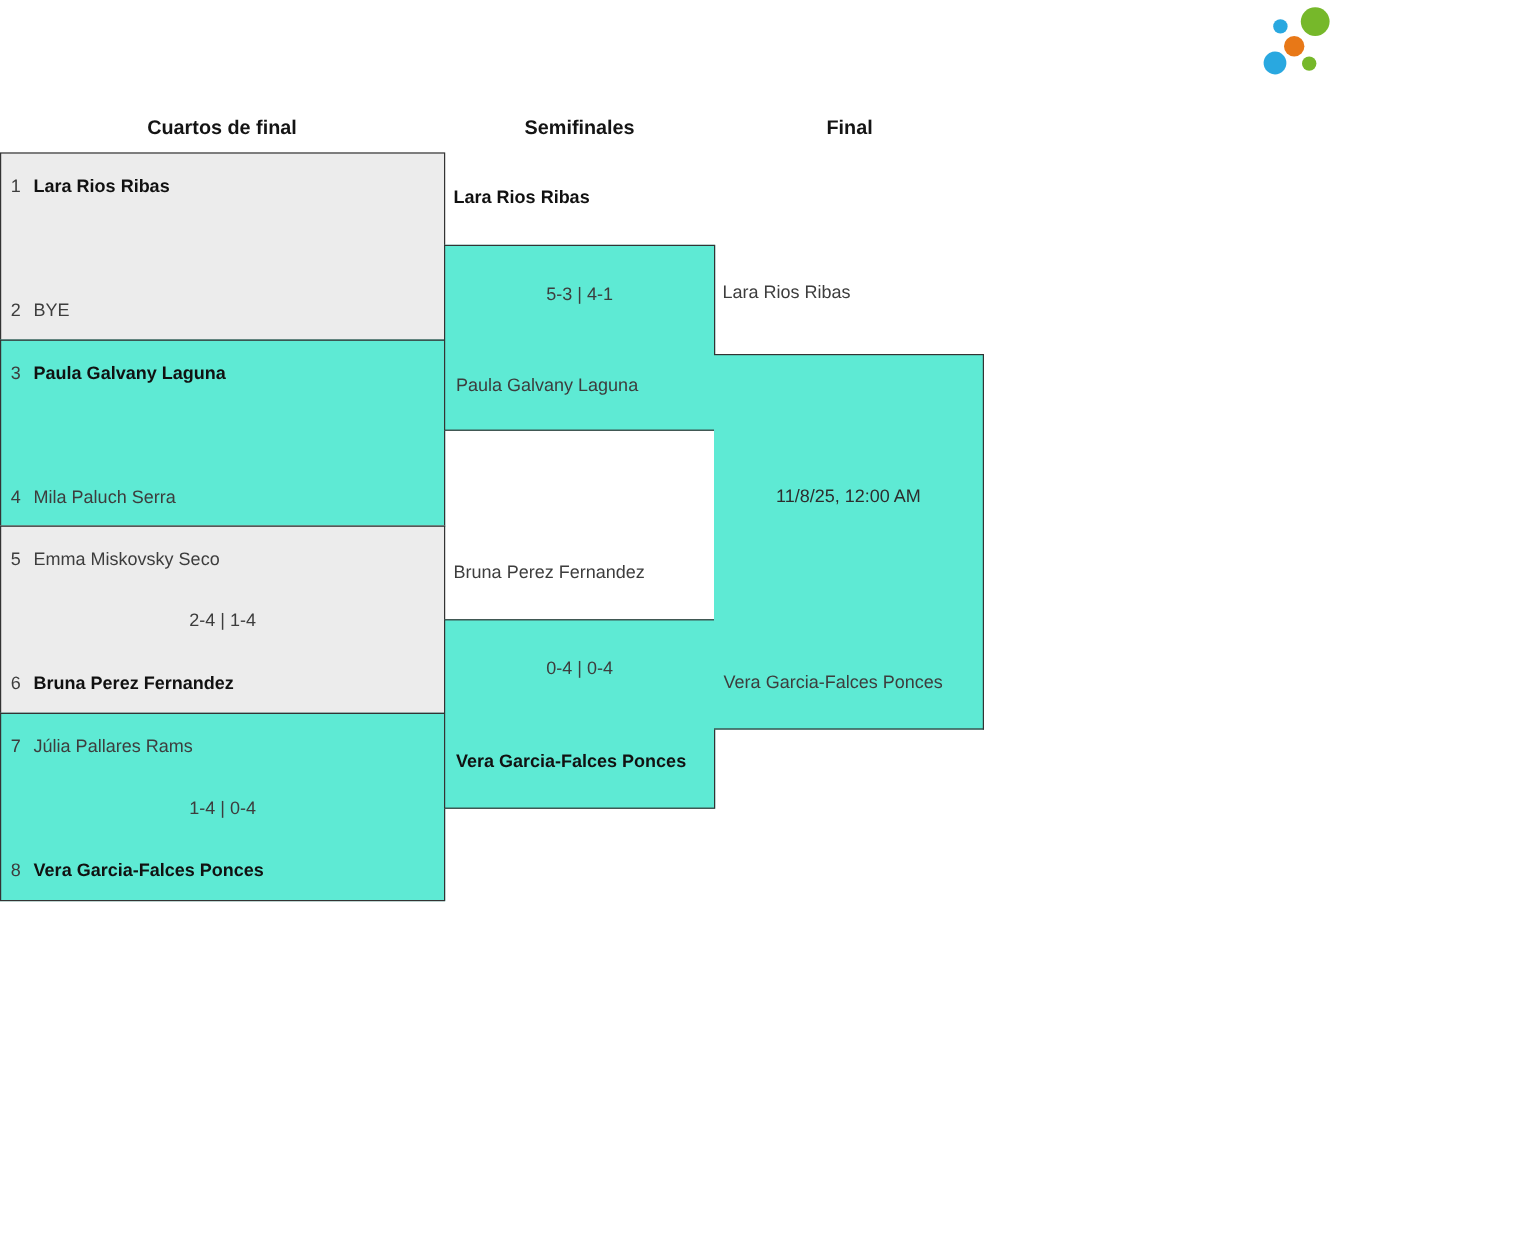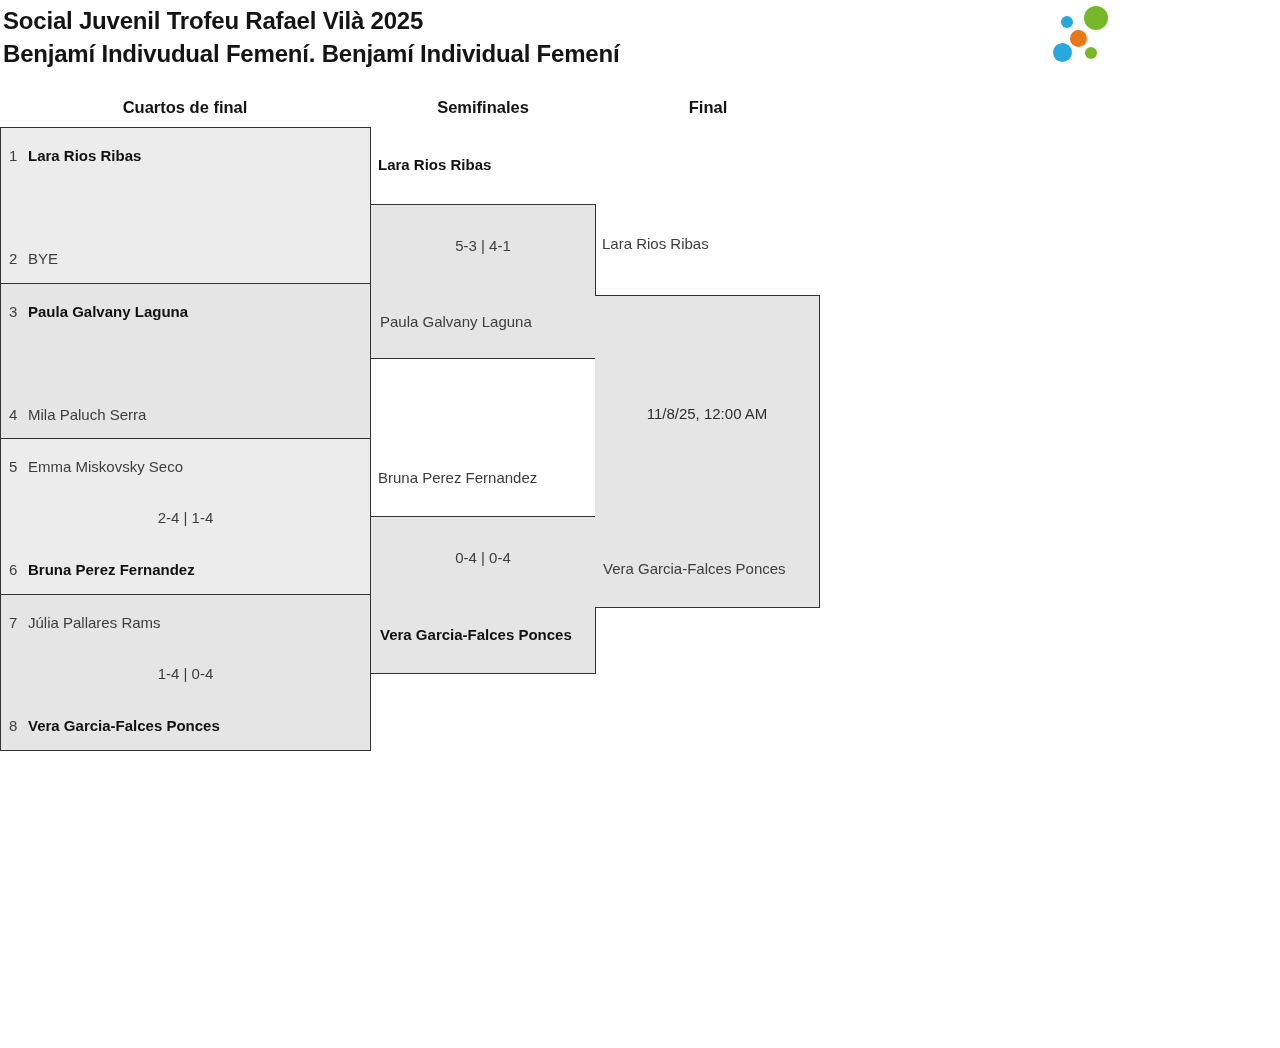--- a/index.html
+++ b/index.html
@@ -22,21 +22,21 @@
              color:#76b82a;letter-spacing:-1.5px;}
 
   
   .round-header{position:absolute;top:98px;height:20px;font-size:16.5px;
                 font-weight:600;color:#141414;text-align:center;}
   .rh-qf{left:0;width:370px;}
   .rh-sf{left:370px;width:226px;}
   .rh-f {left:596px;width:224px;}
 
   
-  .box{position:absolute;box-sizing:border-box;border:1px solid #333;background:#e5e5e5;}
+  .box{position:absolute;box-sizing:border-box;border:1px solid #333;background:#5eead4;}
   .box.shaded{background:#ececec;}
   .qf{left:0;width:371px;}
   .qf1{top:127px;height:157px;}
   .qf2{top:283px;height:156px;}
   .qf3{top:438px;height:157px;}
   .qf4{top:594px;height:157px;}
   .sf{left:370px;width:226px;}
   .sf1{top:204px;height:155px;}
   .sf2{top:516px;height:158px;padding-left:48px;}
   .final-box{left:595px;top:283px;width:225px;height:313px;border-left:none;margin-top:12px;}
@@ -64,24 +64,20 @@
                color:#3d3d3d;white-space:nowrap;}
   .lbl-sf1-top{left:378px;top:155px;}
   .lbl-sf2-top{left:378px;top:468px;}
   .lbl-final-top{left:602px;top:234px;}
 </style>
 </head>
 <body>
 
 <div class="page">
 
-  <div class="title">
-    <div>Social Juvenil Trofeu Rafael Vilà 2025</div>
-    <div>Benjamí Indivudual Femení. Benjamí Individual Femení</div>
-  </div>
 
   <div class="logo">
     <span class="dot dot-blue-small"></span>
     <span class="dot dot-green-large"></span>
     <span class="dot dot-orange"></span>
     <span class="dot dot-blue-large"></span>
     <span class="dot dot-green-small"></span>
   </div>
 
   <div class="round-header rh-qf">Cuartos de final</div>

